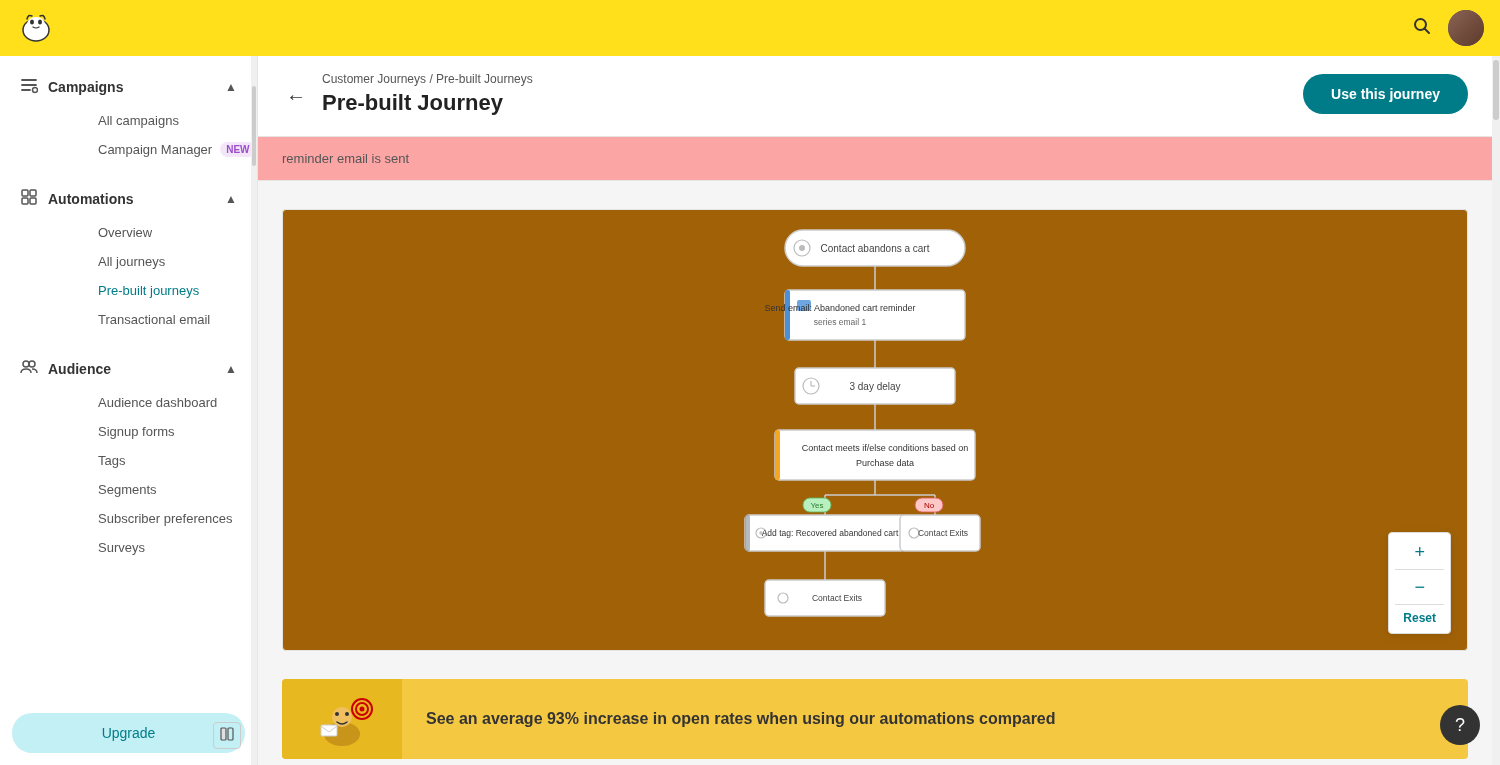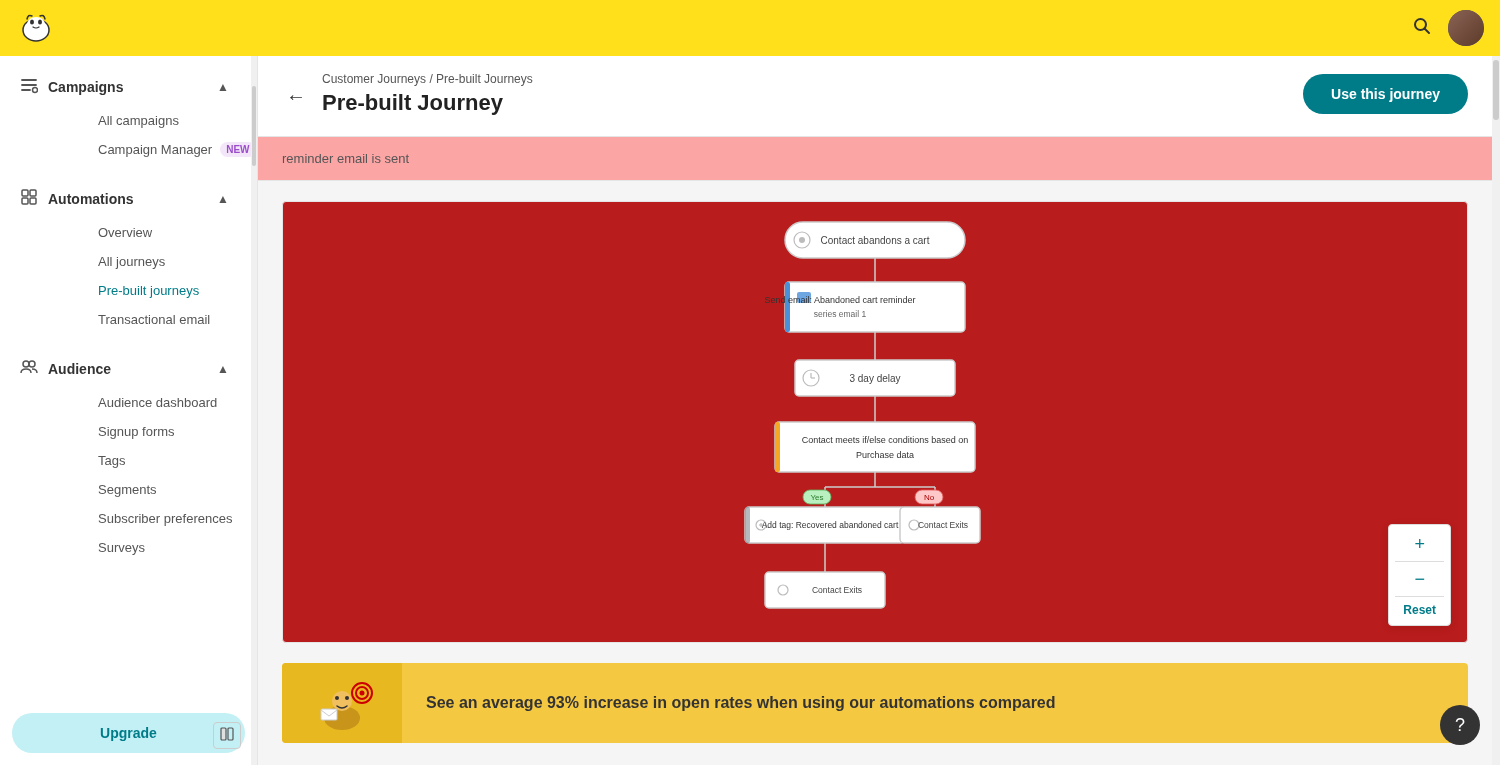--- a/index.html
+++ b/index.html
@@ -30,21 +30,21 @@
       background: #fff;
       border-right: 1px solid #e5e5e5;
       flex-shrink: 0;
       overflow-y: auto;
       padding-bottom: 80px;
       position: relative;
     }
     .sidebar::-webkit-scrollbar { width: 4px; }
     .sidebar::-webkit-scrollbar-thumb { background: #ccc; border-radius: 2px; }
 
-    .sidebar-section { padding: 12px 8px 4px 0; }
+    .sidebar-section { padding: 12px 0 4px 0; }
     .sidebar-section-header {
       display: flex;
       align-items: center;
       justify-content: space-between;
       padding: 8px 20px;
       cursor: pointer;
     }
     .sidebar-section-header-left { display: flex; align-items: center; gap: 10px; }
     .sidebar-section-icon { font-size: 16px; color: #555; }
     .sidebar-section-title { font-size: 14px; font-weight: 600; color: #333; }
@@ -73,21 +73,21 @@
       position: absolute;
       bottom: 12px;
       left: 12px;
       right: 12px;
       background: #c3f0f5;
       color: #007c89;
       border: none;
       border-radius: 20px;
       padding: 12px;
       font-size: 14px;
-      font-weight: 700;
+      font-weight: 400;
       cursor: pointer;
       text-align: center;
     }
 
     .collapse-sidebar-btn {
       position: absolute;
       bottom: 16px;
       right: 16px;
       background: none;
       border: 1px solid #ccc;
@@ -141,22 +141,22 @@
     .description-strip {
       background: #fca5a5;
       padding: 14px 24px;
       font-size: 13px;
       color: #555;
       border-bottom: 1px solid #e5e5e5;
     }
 
     
     .journey-area {
-      margin: 20px 24px;
-      background: #b91c1c;
+      margin: 28px 24px;
+      background: #a16207;
       border: 1px solid #e5e5e5;
       border-radius: 4px;
       position: relative;
       min-height: 440px;
       overflow: hidden;
     }
 
     .journey-canvas {
       width: 100%;
       height: 440px;

